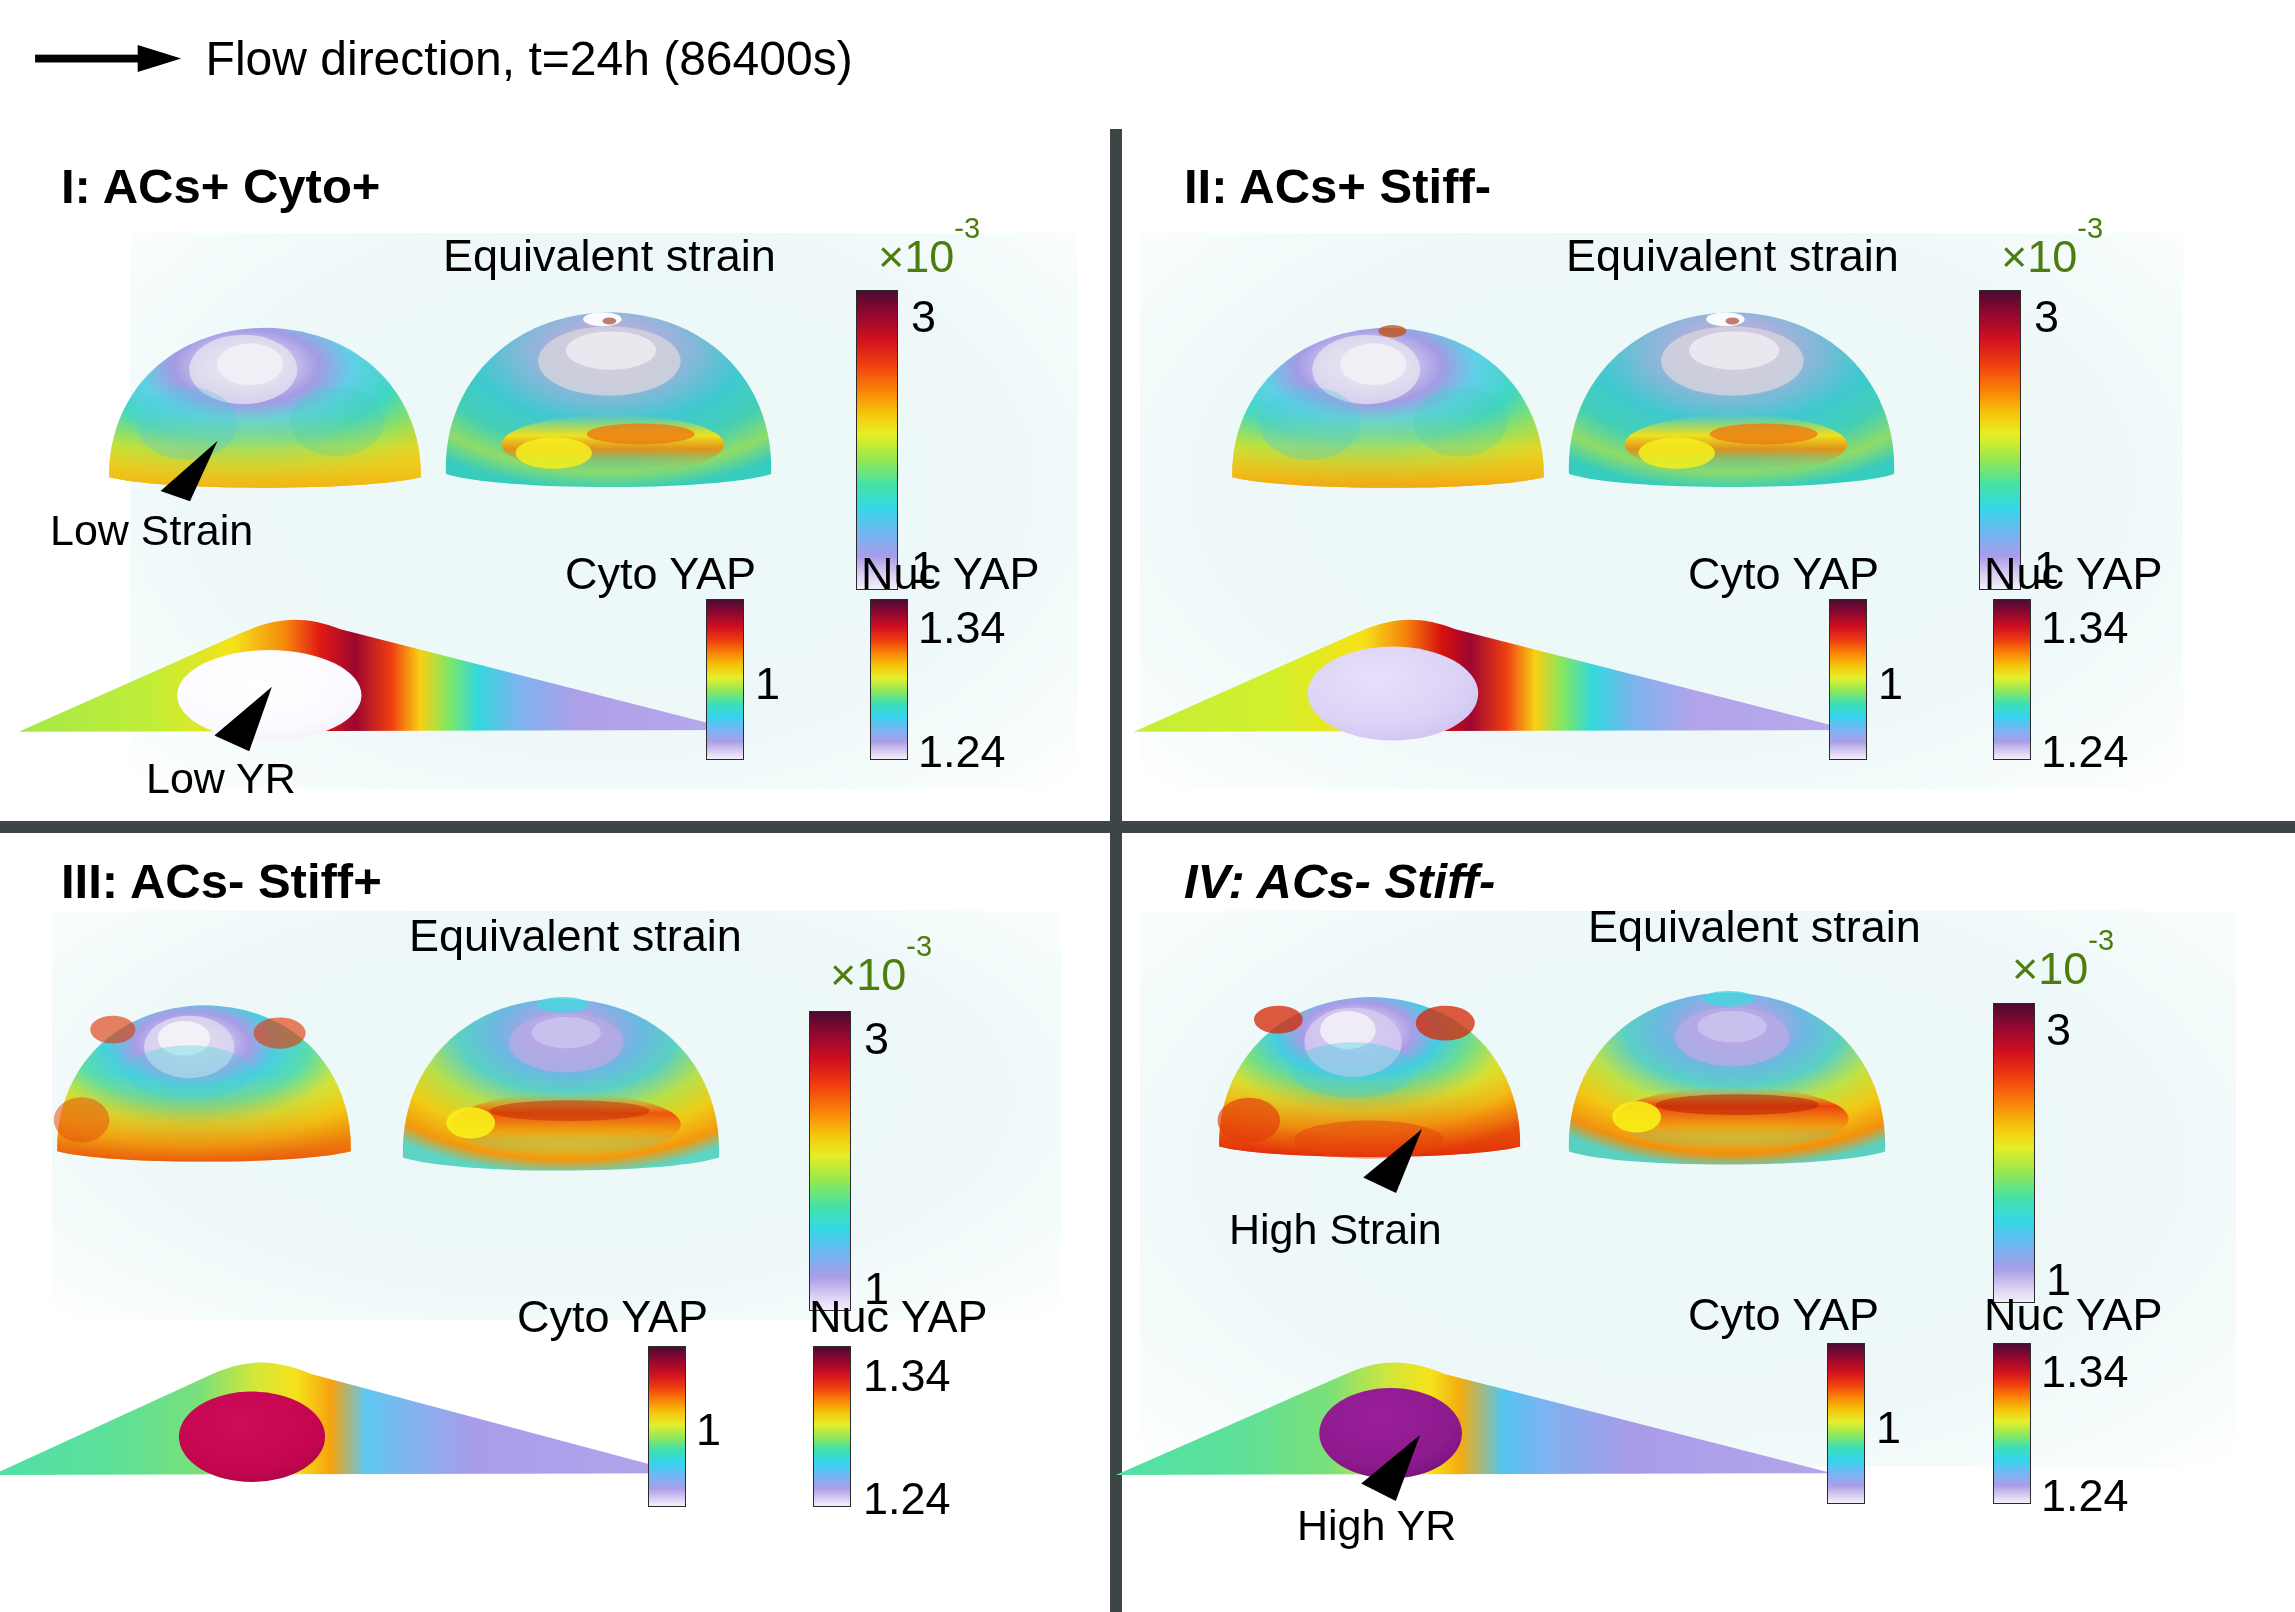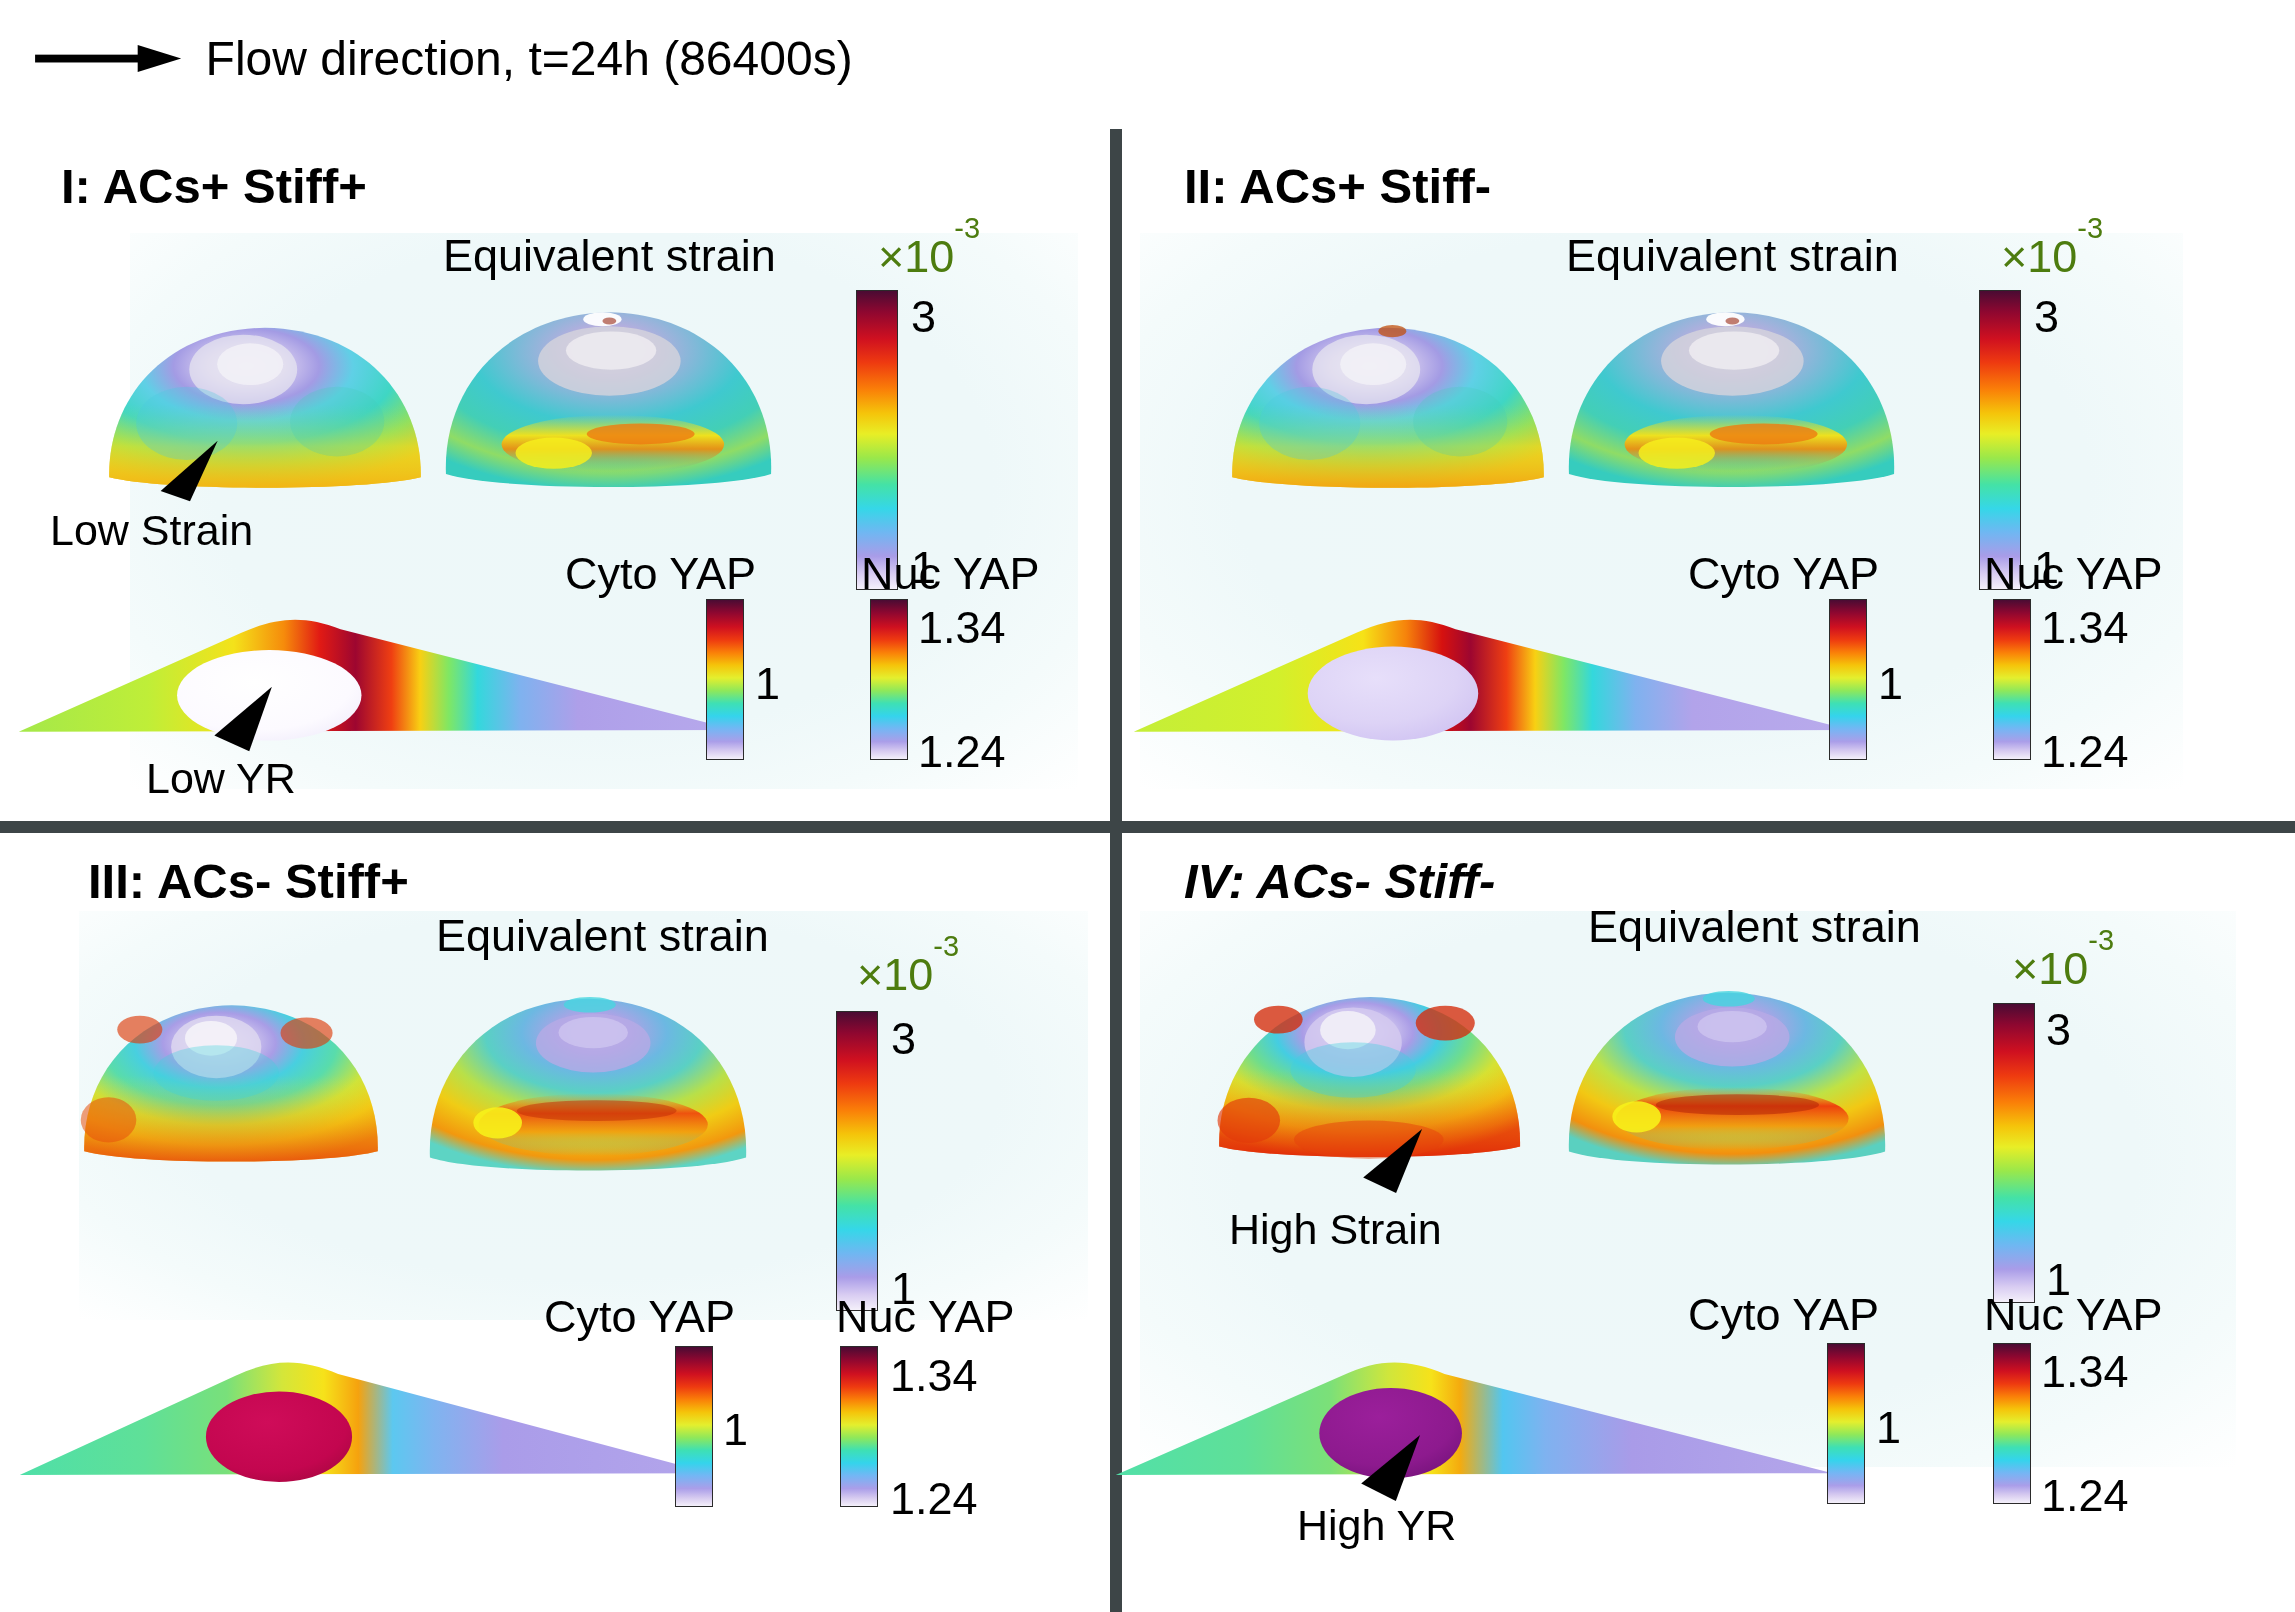--- a/index.html
+++ b/index.html
@@ -160,21 +160,21 @@
     <span class="header-text">Flow direction, t=24h (86400s)</span>
   </div>
 
   <div class="divider-v"></div>
   <div class="divider-h"></div>
 
   <div class="quadrant" style="left:0;top:129px;width:1110px;height:692px;">
 
     <div class="tint" style="left:130px;top:104px;width:948px;height:556px;"></div>
 
-    <div class="q-title" style="left:61px;top:33px;">I: ACs+ Stiff+</div>
+    <div class="q-title" style="left:61px;top:33px;">I: ACs+ Cyto+</div>
 
     <div class="dome" style="left:104px;top:190px;">
       <svg width="322" height="174" viewBox="0 0 370 200">
         <defs>
           <radialGradient id="qI-dL" cx="44%" cy="24%" r="78%">
             <stop offset="0%" stop-color="#eceaf4"></stop>
             <stop offset="16%" stop-color="#d3c9ee"></stop>
             <stop offset="30%" stop-color="#a39be4"></stop>
             <stop offset="44%" stop-color="#5fd0e6"></stop>
             <stop offset="62%" stop-color="#3fd6c4"></stop>
@@ -395,21 +395,21 @@
     <div class="lbl" style="left:565px;top:422px;">Cyto YAP</div>
     <div class="cbar cbar-yap" style="left:706px;top:470px;width:38px;height:161px;"></div>
     <div class="cbar-tick" style="left:755px;top:532px;">1</div>
 
     <div class="lbl" style="left:861px;top:422px;">Nuc YAP</div>
     <div class="cbar cbar-yap" style="left:870px;top:470px;width:38px;height:161px;"></div>
     <div class="cbar-tick" style="left:918px;top:476px;">1.34</div>
     <div class="cbar-tick" style="left:918px;top:600px;">1.24</div>
   </div>
 
-  <div class="quadrant" style="left:0;top:833px;width:1138px;height:780px;margin-left:27px;">
+  <div class="quadrant" style="left:0;top:833px;width:1138px;height:780px;">
 
     <div class="tint" style="left:52px;top:78px;width:1009px;height:409px;"></div>
 
     <div class="q-title" style="left:61px;top:24px;">III: ACs- Stiff+</div>
 
     <div class="dome" style="left:52px;top:165px;">
       <svg width="304" height="170" viewBox="0 0 350 195">
         <defs>
           <radialGradient id="qIII-dL" cx="46%" cy="24%" r="80%">
             <stop offset="0%" stop-color="#f2f0f6"></stop>

